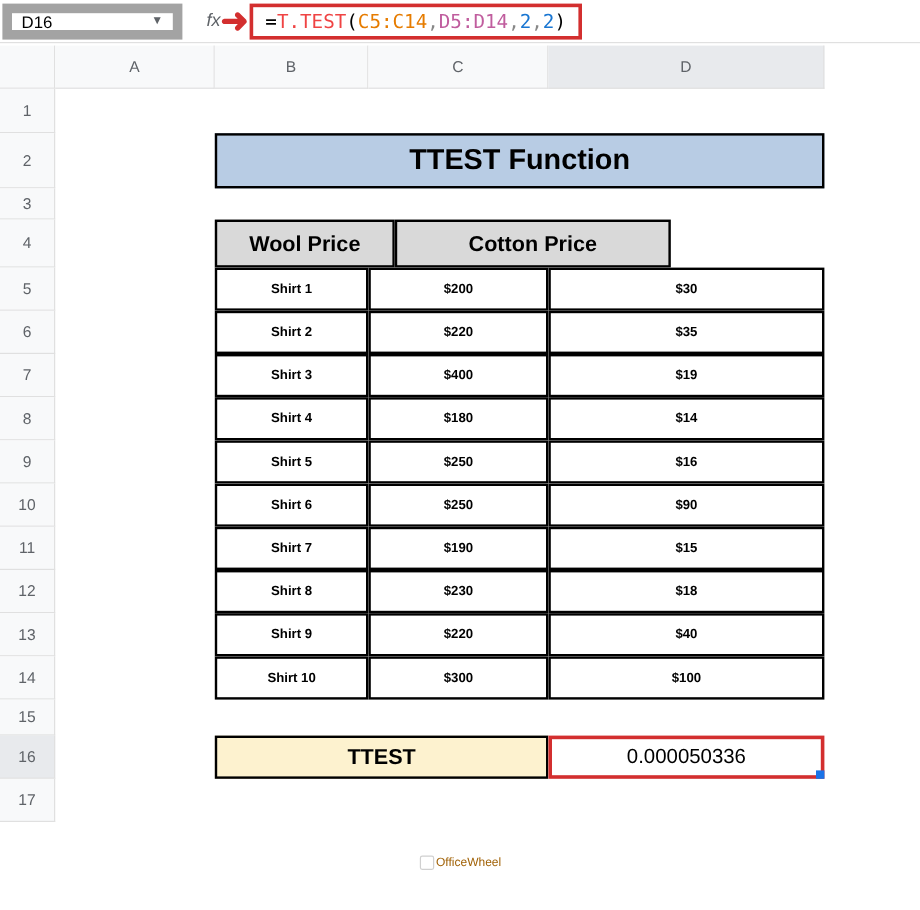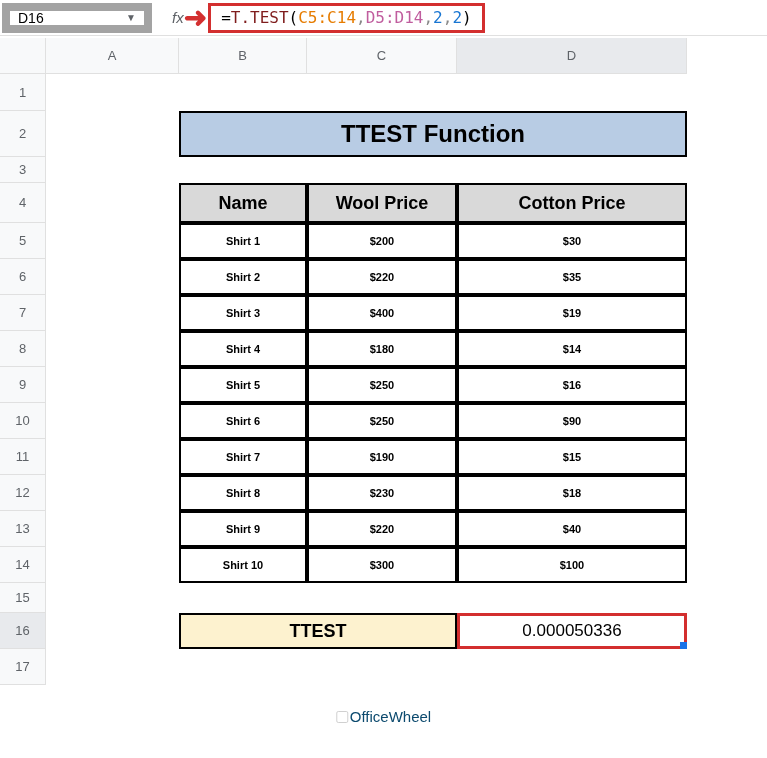--- a/index.html
+++ b/index.html
@@ -6,21 +6,21 @@
     body { font-family: Arial, sans-serif; background: #fff; width: 767px; height: 758px; position: relative; overflow: hidden; }
     
     .formula-bar { display: flex; align-items: center; height: 36px; background: #fff; border-bottom: 1px solid #e0e0e0; position: relative; }
     .name-box { width: 150px; height: 30px; display: flex; align-items: center; justify-content: space-between; padding: 0 8px; font-size: 14px; border: 8px solid #a3a3a3; margin: 2px; }
     .name-box-text { color: #000; }
     .dropdown-arrow { color: #5f6368; font-size: 10px; }
     .fx-label { font-style: italic; color: #5f6368; font-size: 15px; margin-left: 18px; }
     .arrow { color: #d32f2f; font-size: 28px; margin-right: 1px; font-weight: bold; }
     .formula-input { flex: 0 0 auto; height: 30px; padding: 2px 10px; font-size: 16px; border: 3px solid #d32f2f; display: flex; align-items: center; font-family: 'Consolas', monospace; }
     .formula-text .eq { color: #000; }
-    .formula-text .func { color: #7f1d1d; }
+    .formula-text .func { color: #ef4444; }
     .formula-text .paren { color: #000; }
     .formula-text .range1 { color: #e67c00; }
     .formula-text .range2 { color: #c05d9e; }
     .formula-text .comma { color: #888; }
     .formula-text .num { color: #1976d2; }
     
     .sheet-container { display: flex; position: absolute; top: 38px; left: 0; }
     .row-headers { width: 46px; }
     .corner { width: 46px; height: 36px; background: #f8f9fa; border-right: 1px solid #e0e0e0; border-bottom: 1px solid #e0e0e0; }
     .row-header { width: 46px; height: 38px; background: #f8f9fa; border-right: 1px solid #e0e0e0; border-bottom: 1px solid #e0e0e0; display: flex; align-items: center; justify-content: center; font-size: 13px; color: #5f6368; }
@@ -54,21 +54,21 @@
     .row.r16 .cell { height: 36px; }
     .row.r17 .cell { height: 36px; }
     
     .title-cell { background: #b8cce4; border: 2px solid #000; font-size: 24px; font-weight: bold; }
     .header-cell { background: #d9d9d9; border: 2px solid #000; font-weight: bold; font-size: 18px; }
     .data-cell { border: 2px solid #000; background: #fff; font-size: 11px; font-weight: bold; }
     .ttest-label { background: #fdf2cf; border: 2px solid #000; font-weight: bold; font-size: 18px; }
     .ttest-result { background: #fff; border: 3px solid #d32f2f; font-size: 17px; position: relative; }
     .ttest-result::after { content: ''; position: absolute; right: -3px; bottom: -3px; width: 7px; height: 7px; background: #1a73e8; }
     
-    .watermark { position: absolute; bottom: 33px; left: 50%; transform: translateX(-50%); color: #0c4a6e; font-size: 15px; font-family: Arial, sans-serif; z-index: 5; pointer-events: none; display: flex; align-items: center; gap: 2px; }
+    .watermark { position: absolute; bottom: 33px; left: 50%; transform: translateX(-50%); color: #a16207; font-size: 10px; font-family: Arial, sans-serif; z-index: 5; pointer-events: none; display: flex; align-items: center; gap: 2px; }
     .watermark-icon { width: 12px; height: 12px; border: 1px solid #d0d0d0; border-radius: 2px; display: inline-block; }
   </style>
 </head>
 <body>
 
 <div class="formula-bar">
   <div class="name-box">
     <span class="name-box-text">D16</span>
     <span class="dropdown-arrow">▼</span>
   </div>
@@ -123,21 +123,20 @@
         <div class="cell title-cell" style="width:508px">TTEST Function</div>
       </div>
       <div class="row r3">
         <div class="cell col-A"></div>
         <div class="cell col-B"></div>
         <div class="cell col-C"></div>
         <div class="cell col-D"></div>
       </div>
       <div class="row r4">
         <div class="cell col-A"></div>
-        <div class="cell col-B header-cell">Name</div>
         <div class="cell col-C header-cell">Wool Price</div>
         <div class="cell col-D header-cell">Cotton Price</div>
       </div>
       <div class="row data">
         <div class="cell col-A"></div>
         <div class="cell col-B data-cell">Shirt 1</div>
         <div class="cell col-C data-cell">$200</div>
         <div class="cell col-D data-cell">$30</div>
       </div>
       <div class="row data">

